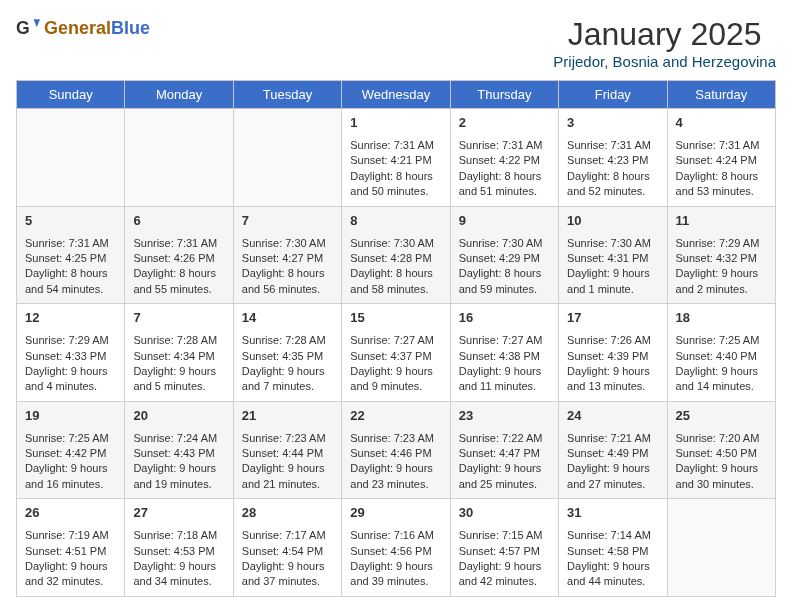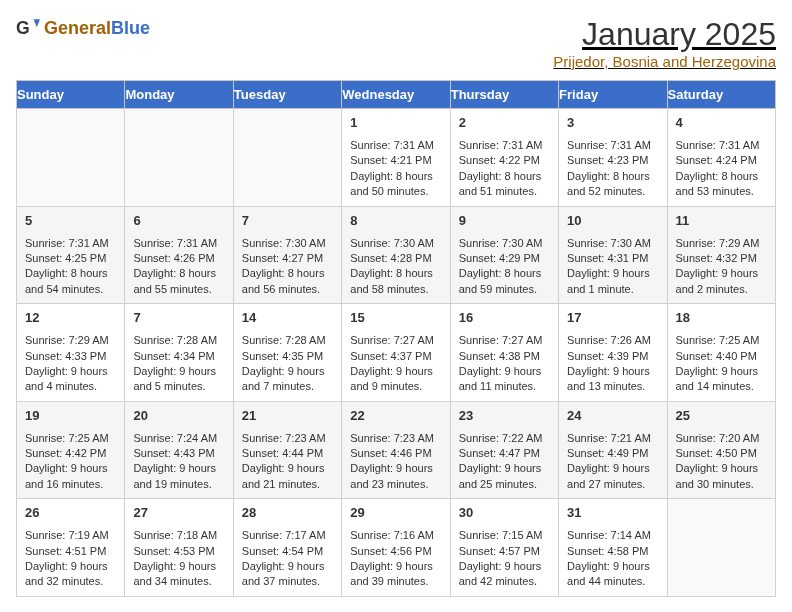--- a/index.html
+++ b/index.html
@@ -19,44 +19,43 @@
     .logo {
       display: flex;
       align-items: center;
       gap: 4px;
     }
     .logo-icon {
       width: 24px;
       height: 24px;
     }
     .title-area {
-      text-align: right;
-      text-decoration: underline;
+      text-align: center;
     }
     .month-title {
       font-size: 32px;
       color: #333;
       font-weight: normal;
     }
     .subtitle {
       font-size: 15px;
-      color: #a16207;
+      color: #0c4a6e;
     }
     .calendar-table {
       width: 100%;
       border-collapse: collapse;
       table-layout: fixed;
     }
     .calendar-table th {
       background-color: #3a6ec8;
       color: #fff;
-      text-align: left;
+      text-align: center;
       padding: 6px 0;
       font-size: 13px;
-      font-weight: bold;
+      font-weight: normal;
       border: 1px solid #c5c5c5;
     }
     .calendar-table td {
       vertical-align: top;
       padding: 6px 8px;
       border: 1px solid #d0d0d0;
       font-size: 11px;
       color: #333;
       background: #fff;
       min-height: 80px;

